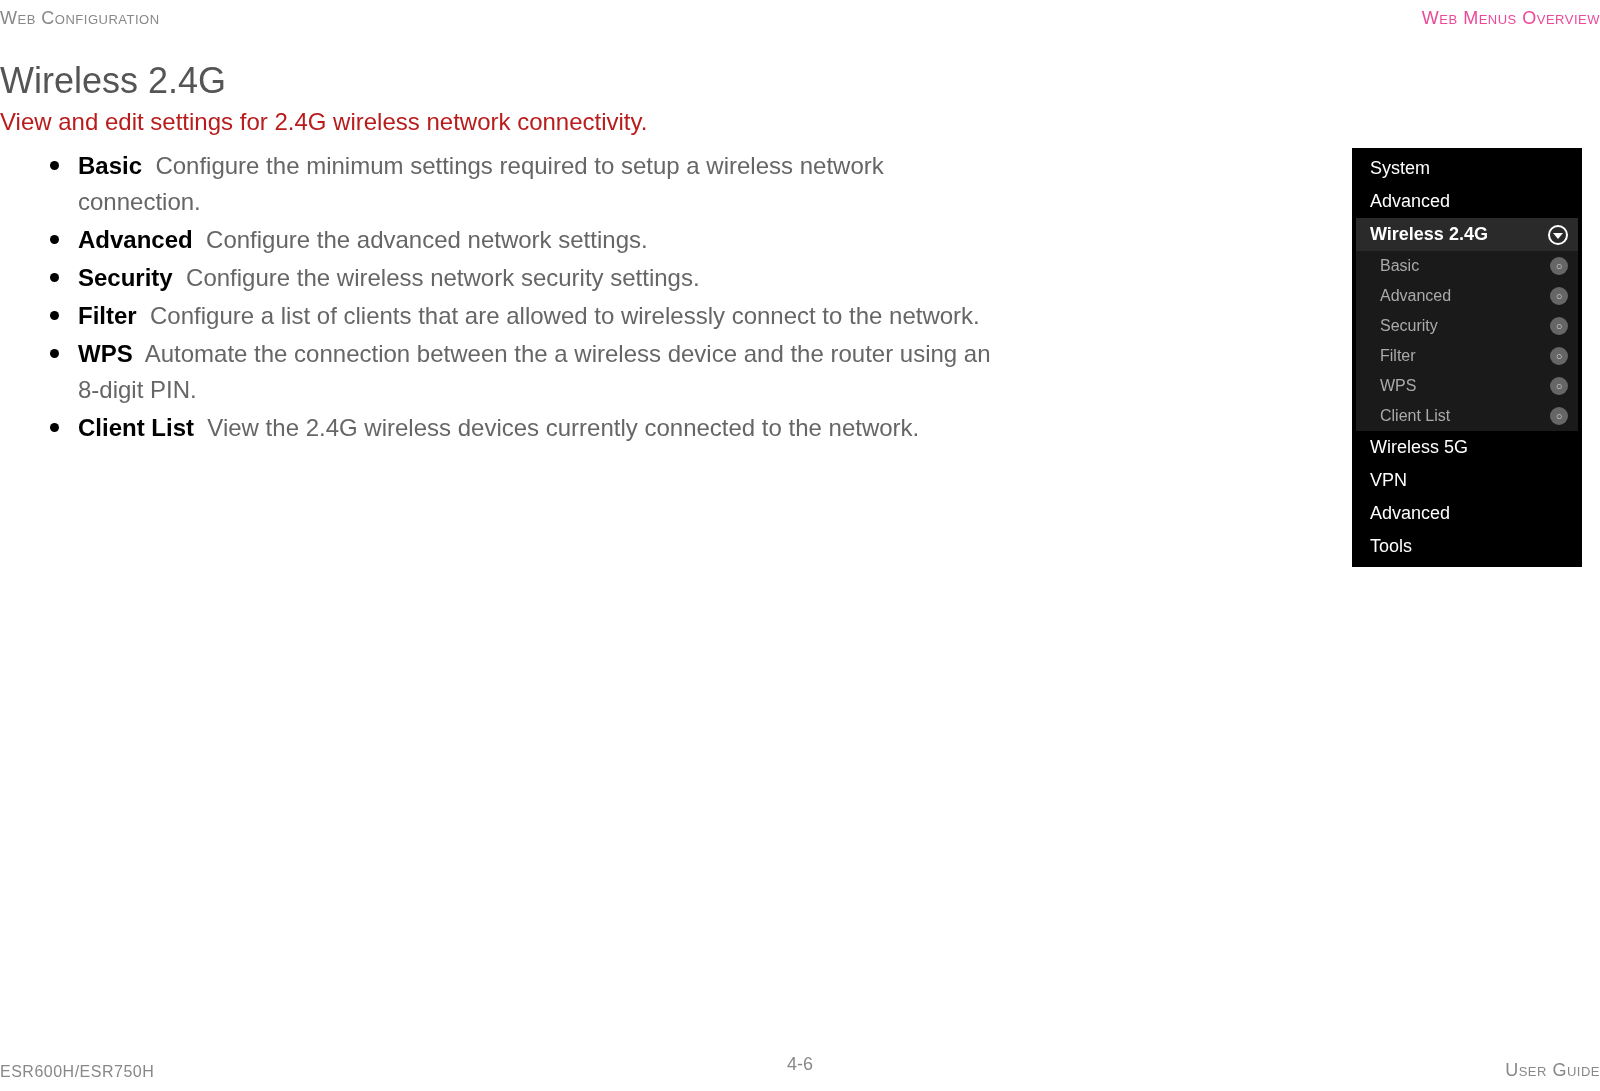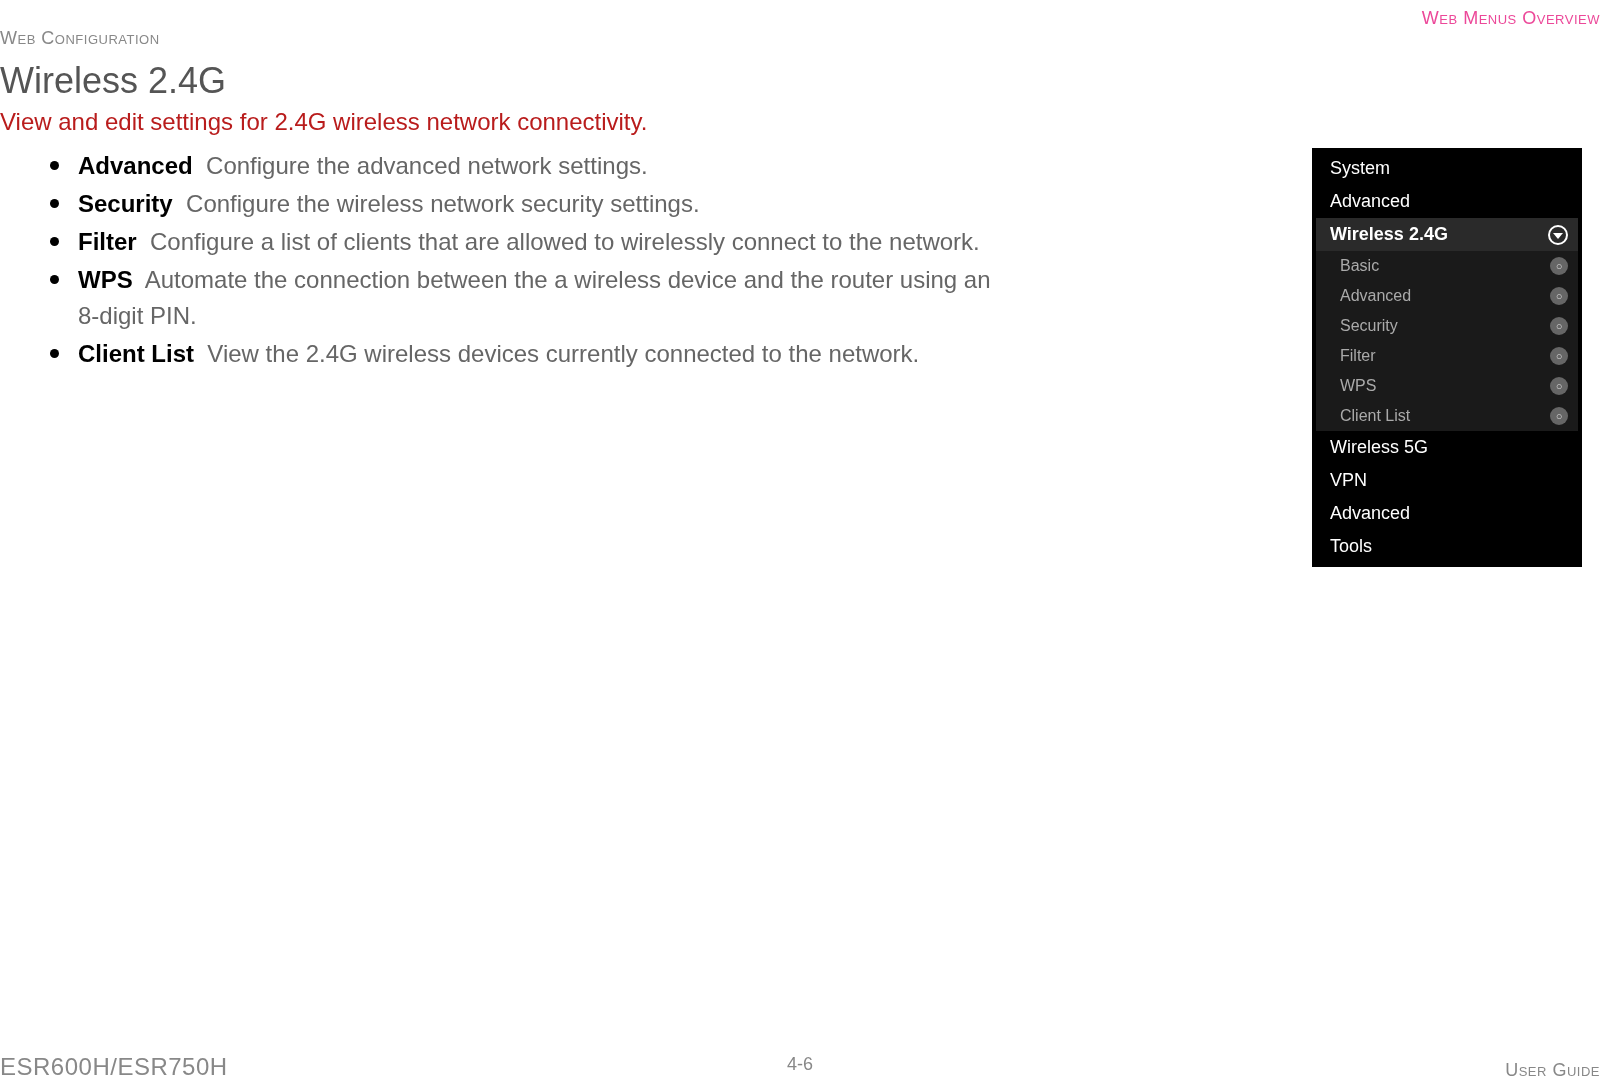--- a/index.html
+++ b/index.html
@@ -16,21 +16,20 @@
       color: #333;
     }
     .header-left {
       position: absolute;
       top: 8px;
       left: 0;
       font-size: 18px;
       font-variant: small-caps;
       color: #888;
       letter-spacing: 0.5px;
-      margin-top: 20px;
     }
     .header-right {
       position: absolute;
       top: 8px;
       right: 0;
       font-size: 18px;
       font-variant: small-caps;
       color: #ec4899;
       letter-spacing: 0.5px;
     }
@@ -76,21 +75,21 @@
       border-radius: 50%;
     }
     .bullet-list li strong {
       color: #000;
       font-weight: bold;
     }
     .menu-screenshot {
       position: absolute;
       top: 148px;
       right: 18px;
-      width: 270px;
+      width: 230px;
       border: 2px solid #000;
       background: #000;
       padding: 2px;
     }
     .menu-item {
       display: flex;
       align-items: center;
       justify-content: space-between;
       padding: 6px 10px 6px 14px;
       font-size: 18px;
@@ -138,21 +137,21 @@
       height: 0;
       border-left: 5px solid transparent;
       border-right: 5px solid transparent;
       border-top: 6px solid #fff;
       top: 6px;
     }
     .footer-left {
       position: absolute;
       bottom: 10px;
       left: 0;
-      font-size: 24px;
+      font-size: 16px;
       color: #888;
       letter-spacing: 0.5px;
     }
     .footer-center {
       position: absolute;
       bottom: 16px;
       left: 50%;
       transform: translateX(-50%);
       font-size: 18px;
       color: #888;
@@ -172,20 +171,24 @@
 <body>
 
 <div class="header-left">Web Configuration</div>
 <div class="header-right">Web Menus Overview</div>
 
 <h1 class="page-title">Wireless 2.4G</h1>
 <div class="page-subtitle">View and edit settings for 2.4G wireless network connectivity.</div>
 
 <ul class="bullet-list">
   <li>
+    <strong>Basic</strong>&nbsp;
+    <span>Configure the minimum settings required to setup a wireless network connection.</span>
+  </li>
+  <li>
     <strong>Advanced</strong>&nbsp;
     <span>Configure the advanced network settings.</span>
   </li>
   <li>
     <strong>Security</strong>&nbsp;
     <span>Configure the wireless network security settings.</span>
   </li>
   <li>
     <strong>Filter</strong>&nbsp;
     <span>Configure a list of clients that are allowed to wirelessly connect to the network.</span>

